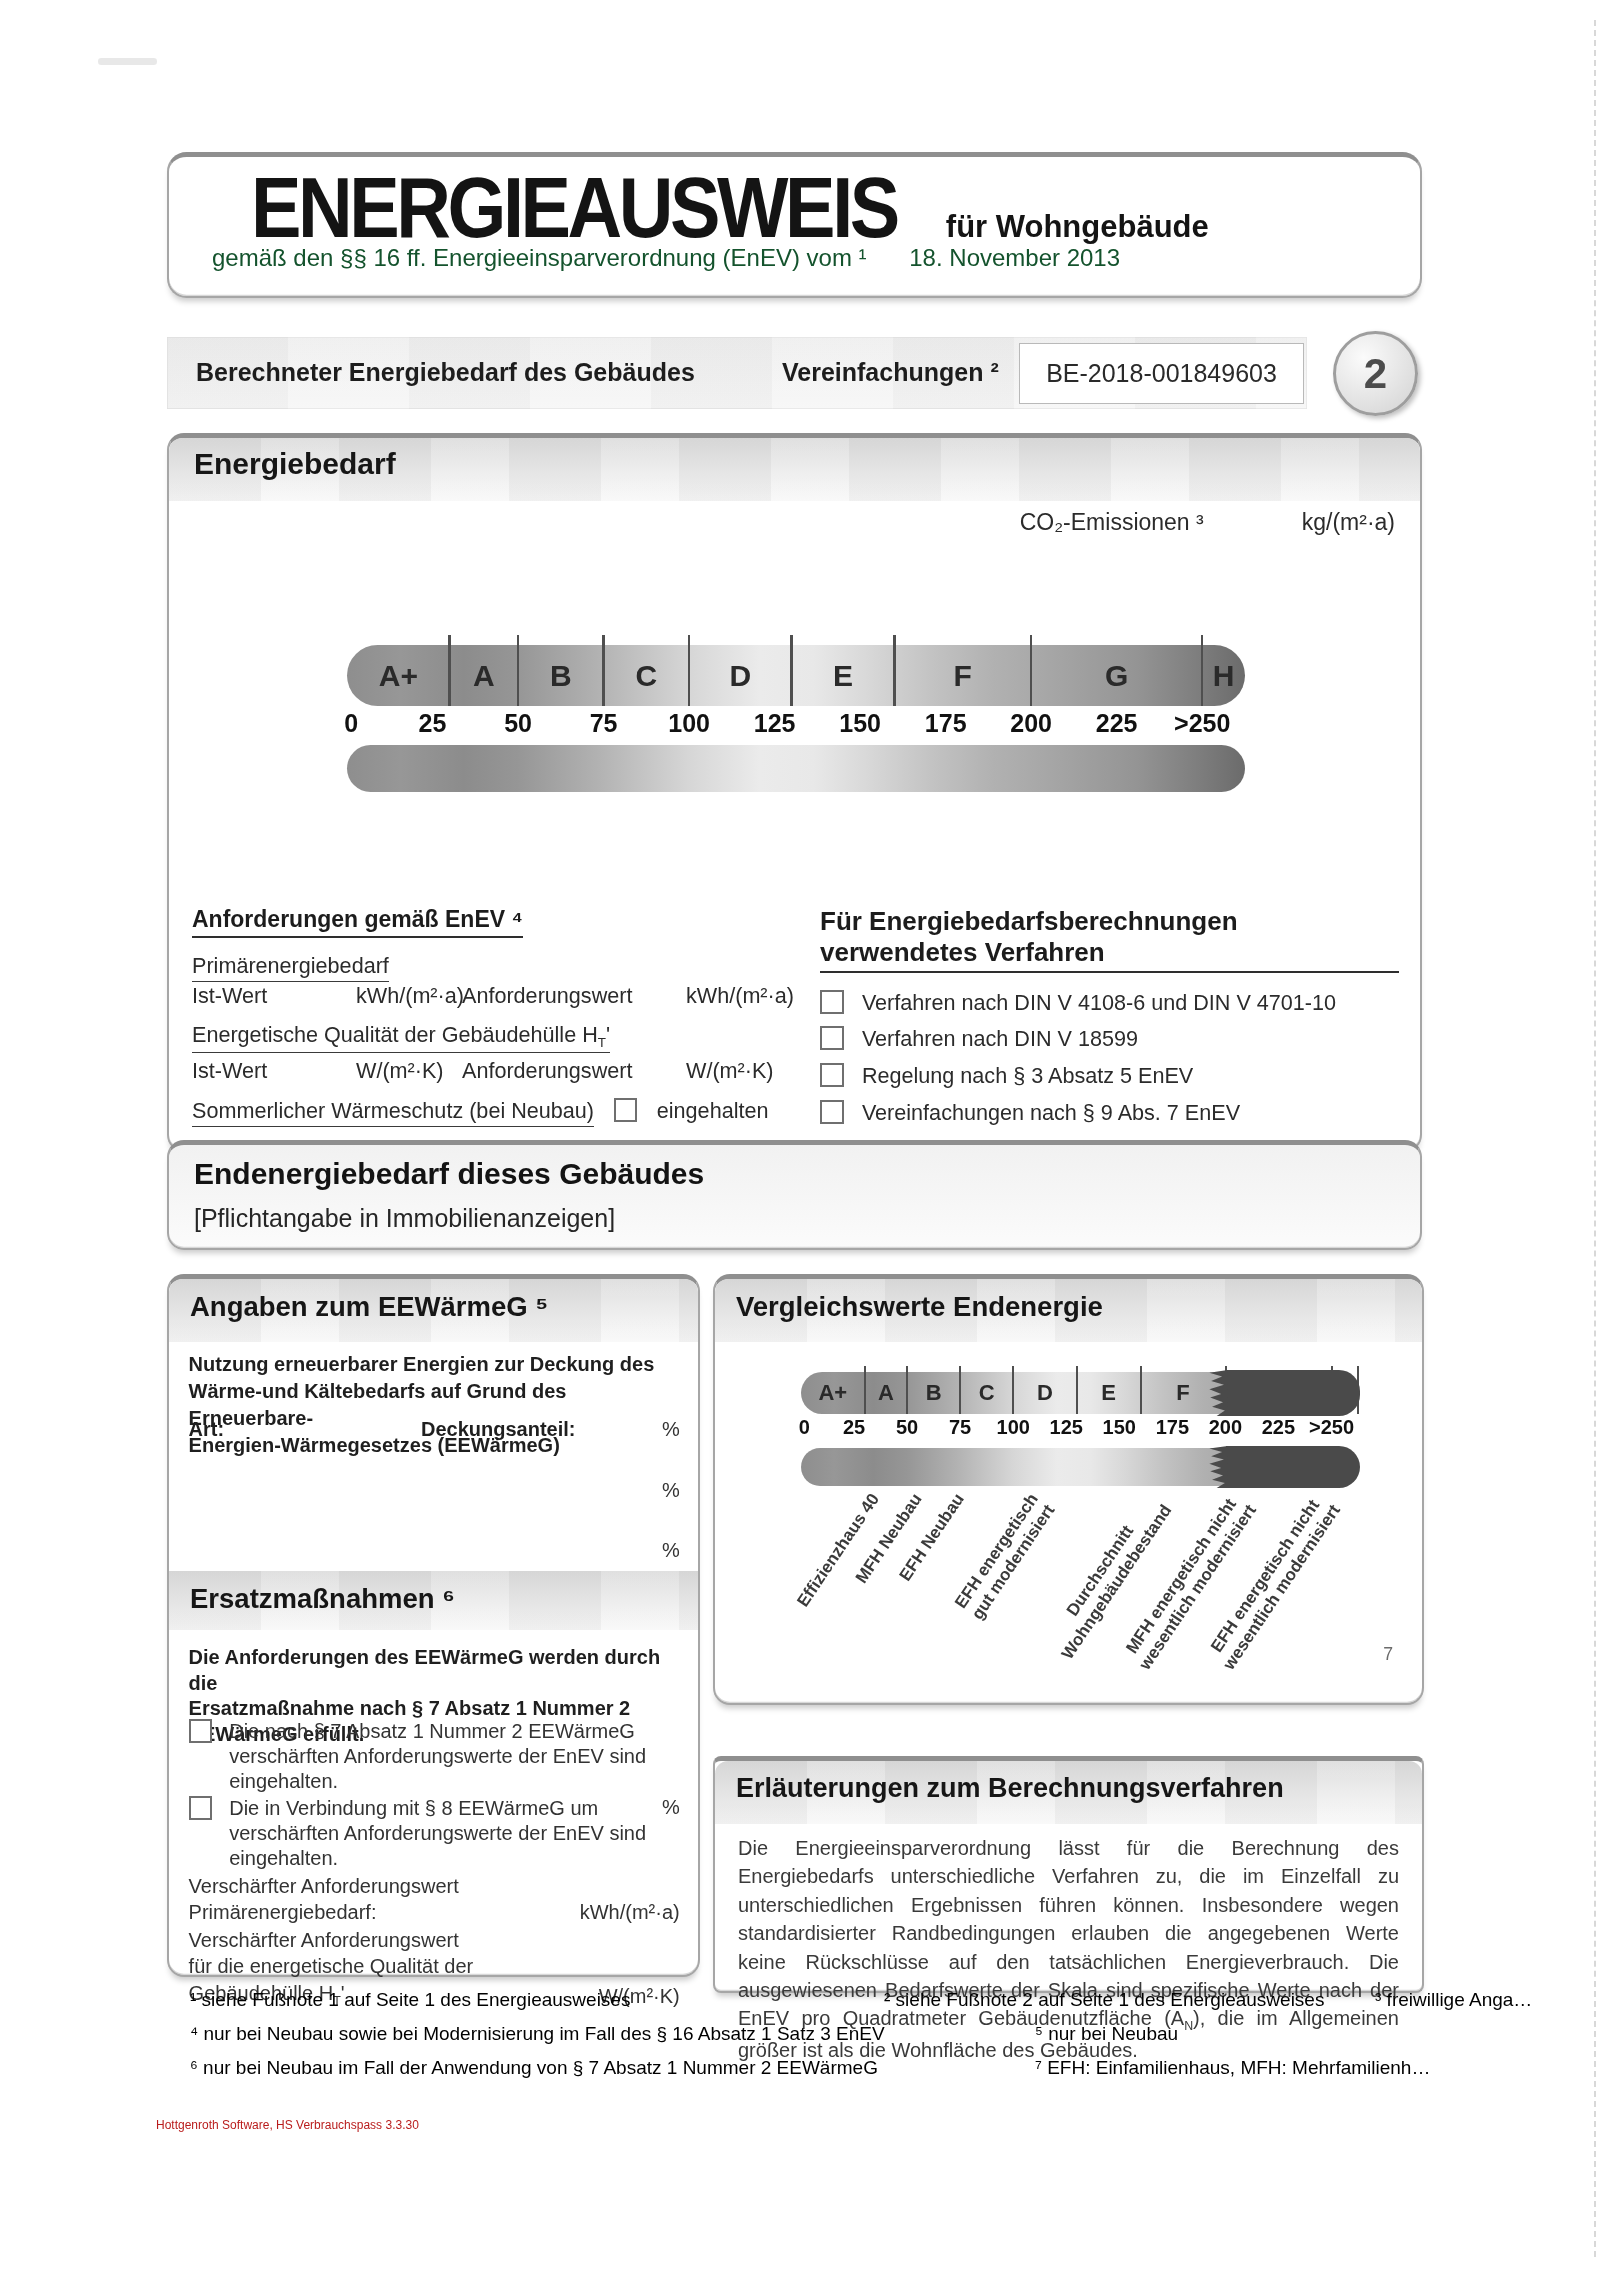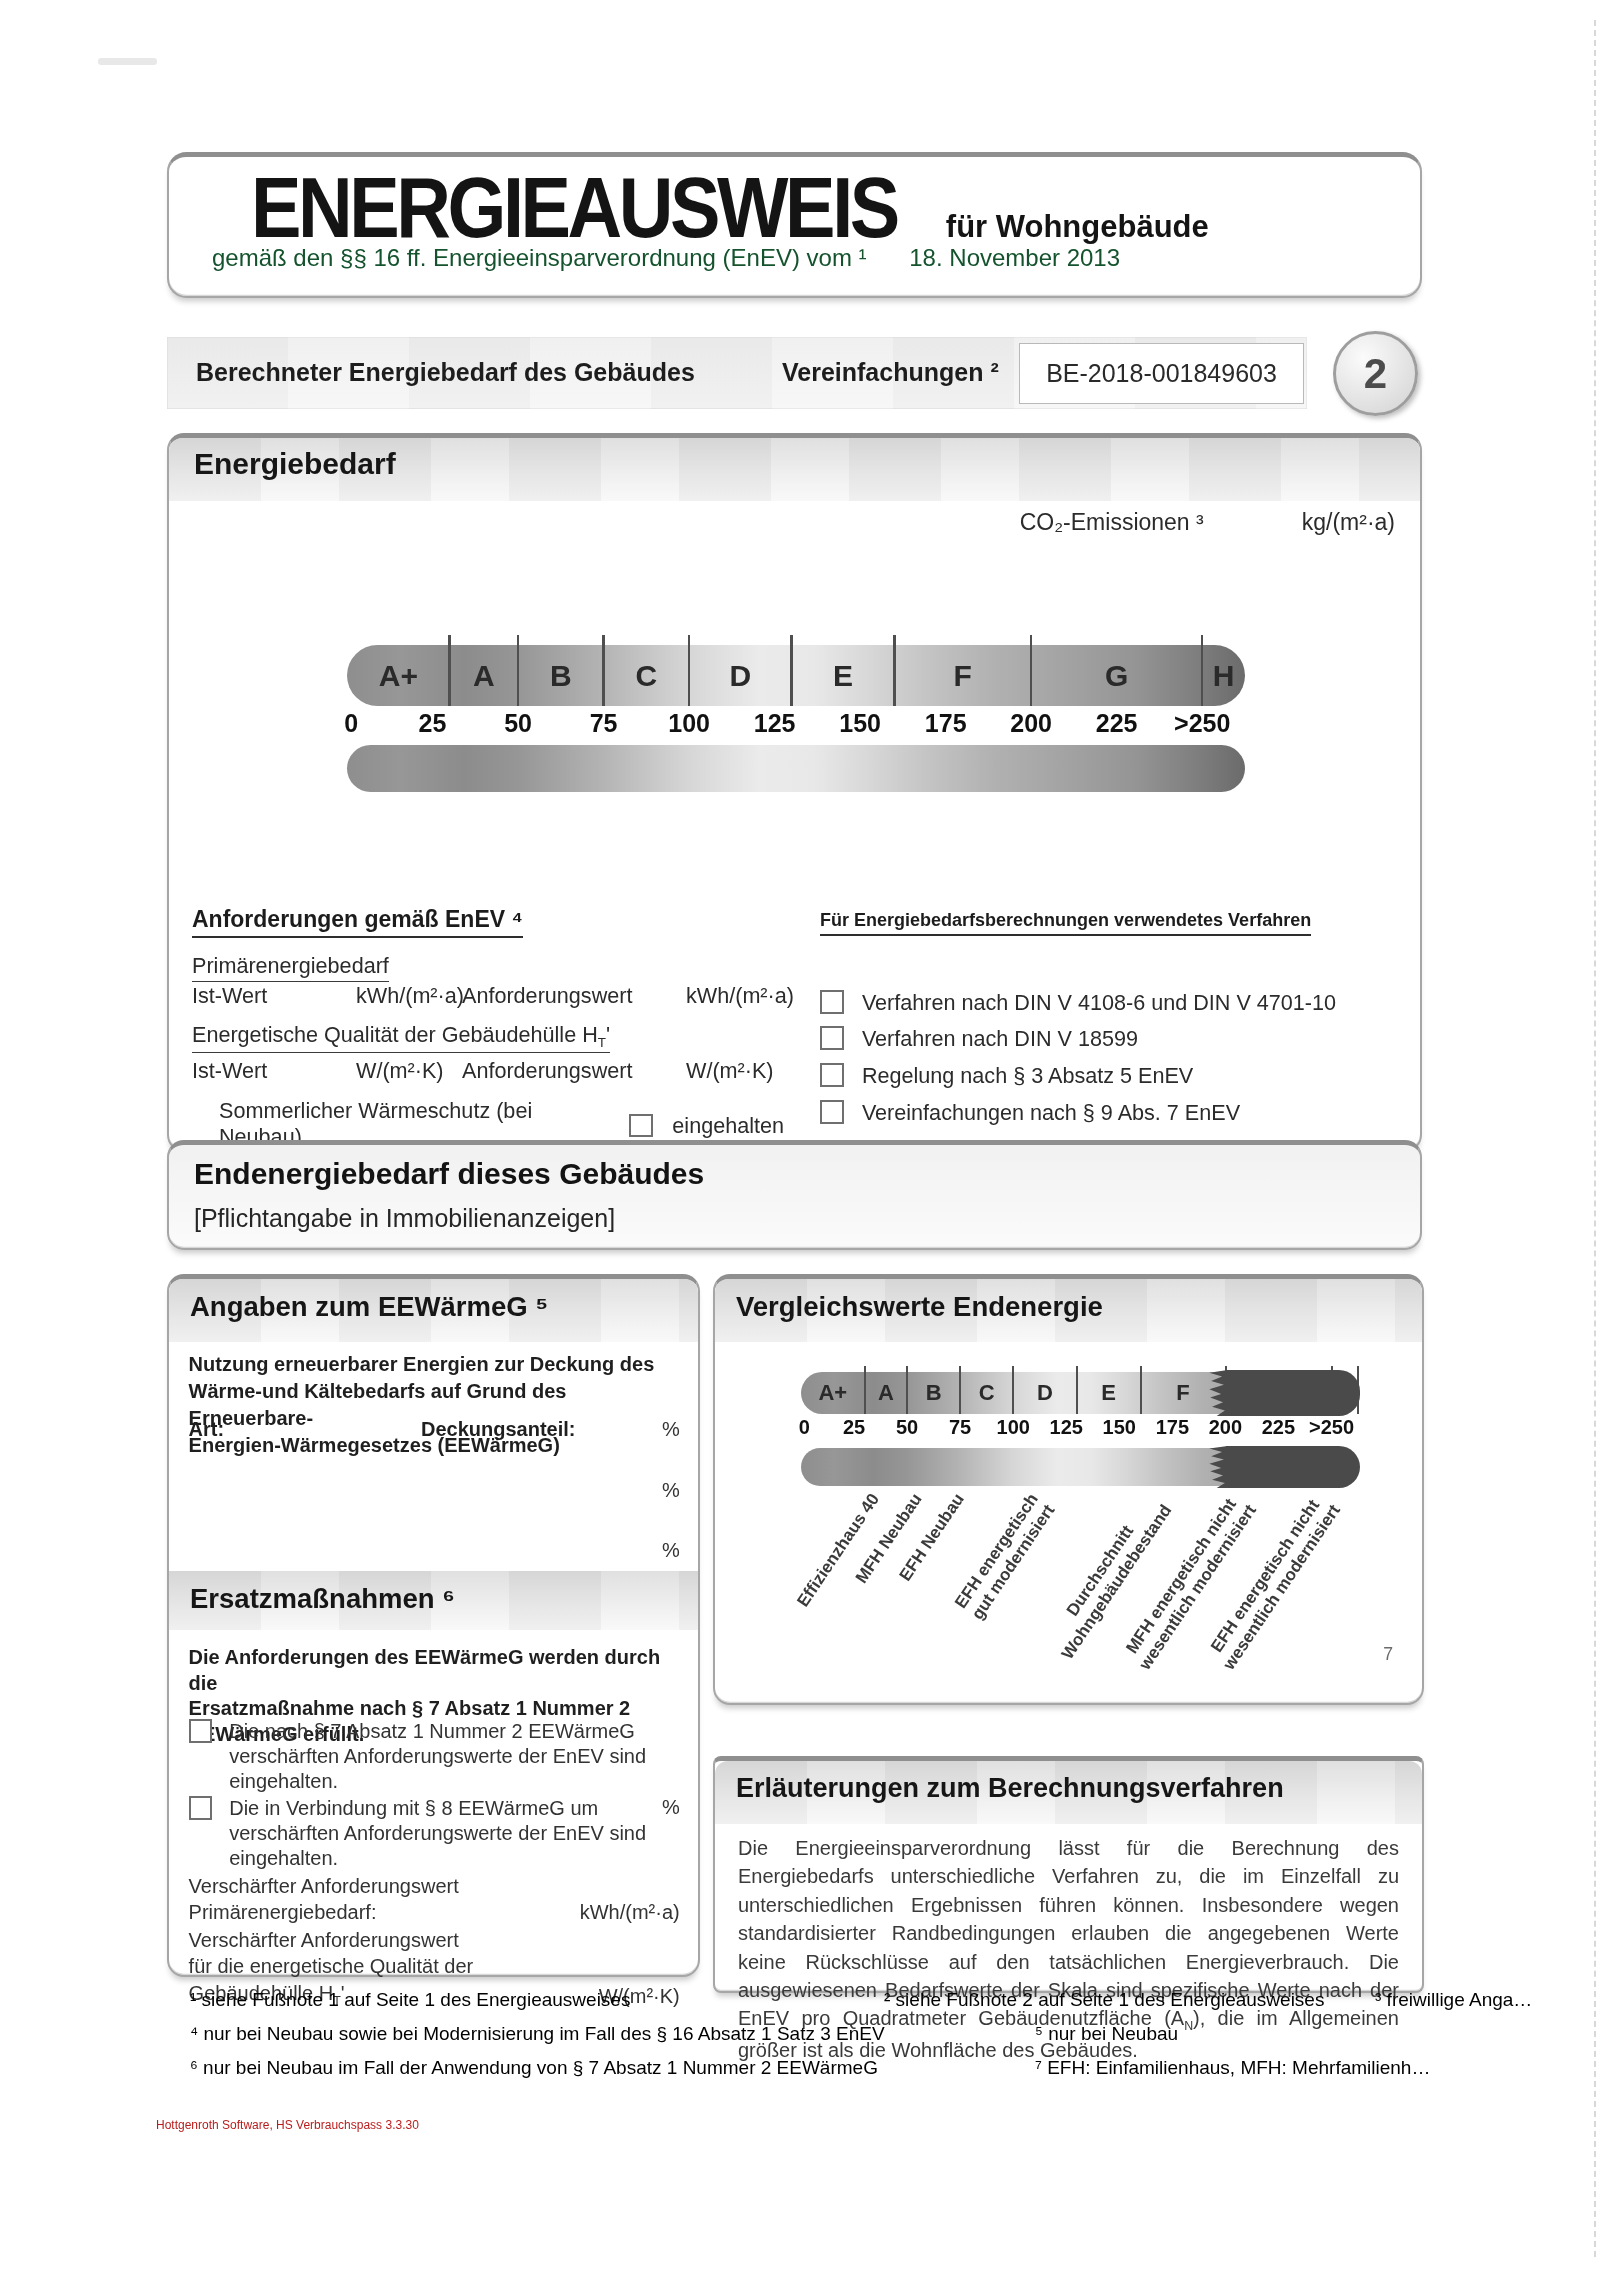--- a/index.html
+++ b/index.html
@@ -84,21 +84,21 @@
   
   .anf-left{position:absolute;left:23px;top:468px;width:592px;font-size:21.6px;color:#2b2b2b;}
   .anf-right{position:absolute;left:651px;top:468px;width:579px;font-size:21.6px;color:#2b2b2b;}
   .u{display:inline-block;border-bottom:2px solid #2e2e2e;padding-bottom:2.6px;font-weight:bold;font-size:23px;color:#1c1c1c;}
   .u2{display:inline-block;border-bottom:1.3px solid #3a3a3a;padding-bottom:2px;}
   .row-abs{position:absolute;left:0;right:0;}
   .pr-label{top:47px;}
   .vrow1{top:77px;}
   .hulle{top:116px;}
   .vrow2{top:152px;}
-  .sommer{top:192px;display:flex;align-items:center;gap:19.6px;margin-left:27px;}
+  .sommer{top:192px;display:flex;align-items:flex-start;gap:19.6px;}
   .vcell{position:absolute;white-space:nowrap;}
   .vc1{left:0;}.vc2{left:164px;}.vc3{left:270px;}.vc4{left:494px;}
   .cb{width:19.6px;height:19.6px;border:2px solid #6f6f6f;background:#fff;display:inline-block;flex:none;}
   .cb-row{position:absolute;left:0;display:flex;gap:18.3px;align-items:flex-start;}
   .cbr1{top:84px;}.cbr2{top:120px;}.cbr3{top:157px;}.cbr4{top:194px;}
 
   
   .end-panel{left:167px;top:1140px;width:1251px;height:103px;
      background:linear-gradient(180deg,#f1f1f1,#fbfbfb);}
   .end-title{position:absolute;left:25px;top:11.8px;font-size:30px;font-weight:bold;color:#131313;}
@@ -244,21 +244,21 @@
         <span class="vcell vc4">W/(m²·K)</span>
       </div>
       <div class="row-abs sommer">
         <span class="u2">Sommerlicher Wärmeschutz (bei Neubau)</span>
         <span class="cb"></span>
         <span>eingehalten</span>
       </div>
     </div>
 
     <div class="anf-right">
-      <span class="u" style="font-size:18px;">Für Energiebedarfsberechnungen verwendetes Verfahren</span>
+      <span class="u" style="font-size:26px;">Für Energiebedarfsberechnungen verwendetes Verfahren</span>
       <div class="cb-row cbr1">
         <span class="cb"></span>
         <span>Verfahren nach DIN V 4108-6 und DIN V 4701-10</span>
       </div>
       <div class="cb-row cbr2">
         <span class="cb"></span>
         <span>Verfahren nach DIN V 18599</span>
       </div>
       <div class="cb-row cbr3">
         <span class="cb"></span>

